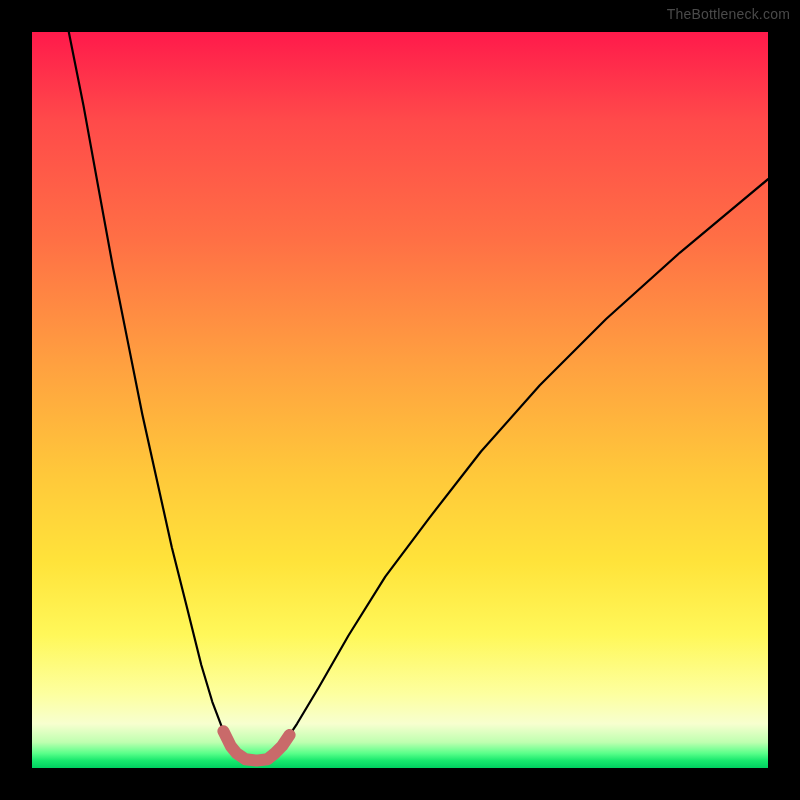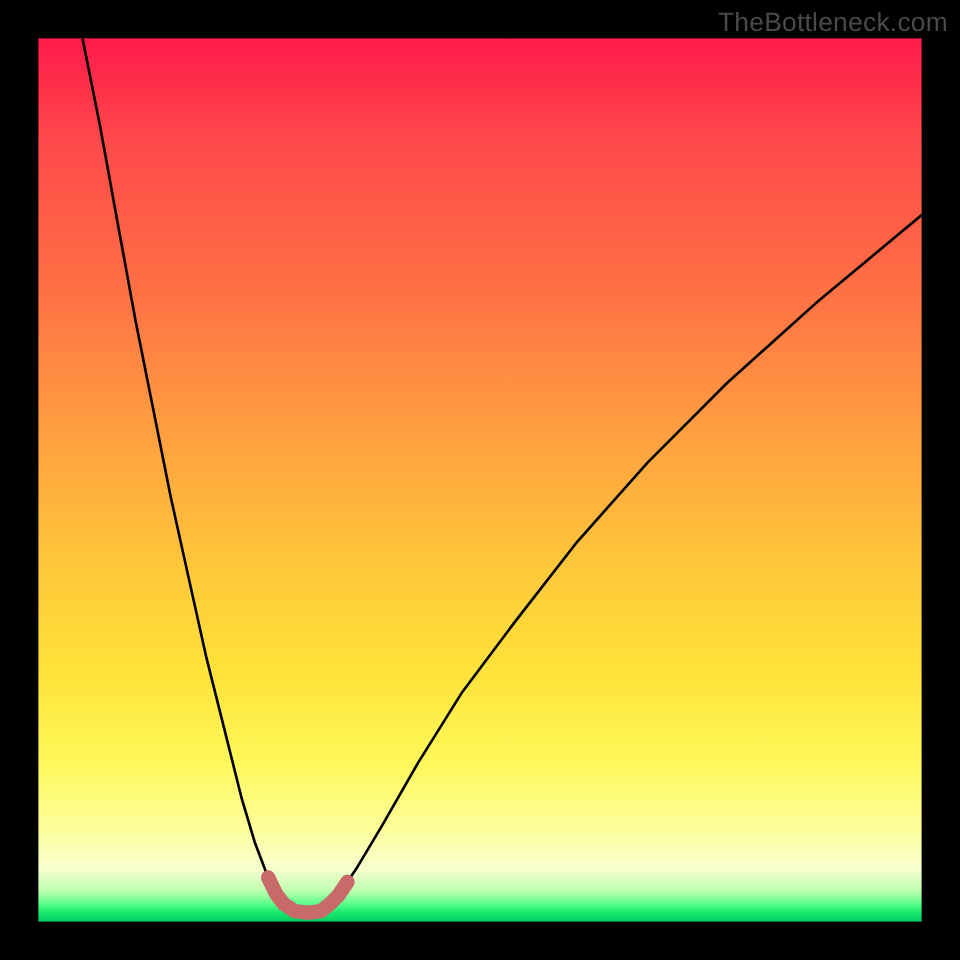--- a/index.html
+++ b/index.html
@@ -48,21 +48,21 @@
       #5aff8a 98%,
       #17e86d 99%,
       #00d060 100%
     );
   }
   .watermark {
     position: absolute;
     top: 6px;
     right: 10px;
     color: #4a4a4a;
-    font-size: 22px;
+    font-size: 14px;
     font-weight: 500;
     letter-spacing: 0.2px;
     z-index: 5;
   }
   svg.curves {
     position: absolute;
     left: 0;
     top: 0;
     width: 100%;
     height: 100%;

